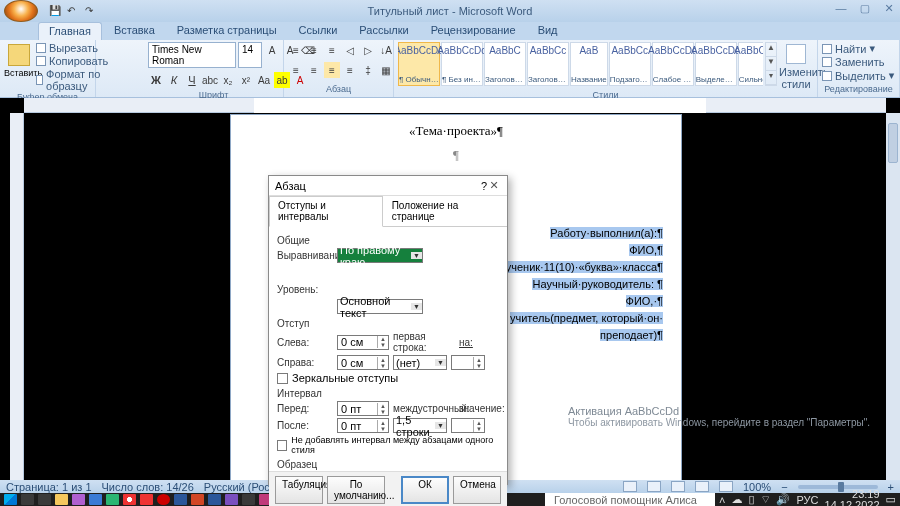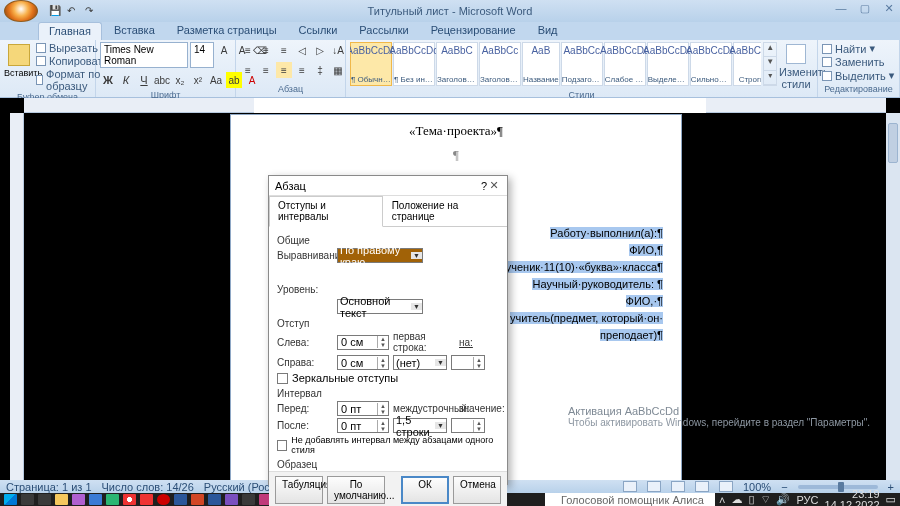--- a/index.html
+++ b/index.html
@@ -26,21 +26,21 @@
 .group-body{flex:1;display:flex;align-items:flex-start;gap:2px;}
 
 .clip-g{width:96px;}
 .clip-g .group-body{flex-direction:row;}
 .paste-big{width:30px;text-align:center;}
 .paste-icon{width:22px;height:22px;background:#f5d77a;border:1px solid #c9a73a;margin:2px auto;}
 .clip-list{display:flex;flex-direction:column;gap:1px;font-size:9px;color:#3b5a7d;}
 .clip-list div{display:flex;align-items:center;gap:3px;}
 .mini-i{width:10px;height:10px;display:inline-block;border:1px solid #7a95b5;background:#fff;}
 
-.font-g{width:140px;}
+.font-g{width:140px;margin-left:48px;}
 .font-row{display:flex;gap:2px;margin-bottom:2px;}
 .font-name{border:1px solid #97b1cf;background:#fff;padding:1px 3px;width:88px;font-size:10px;}
 .font-size{border:1px solid #97b1cf;background:#fff;padding:1px 3px;width:24px;font-size:10px;}
 .btn-s{width:16px;height:16px;border:1px solid transparent;display:inline-flex;align-items:center;justify-content:center;font-size:10px;color:#3b3b3b;}
 
 .para-g{width:110px;}
 
 .styles-g{flex:1;min-width:0;}
 .style-gallery{display:flex;gap:1px;overflow:hidden;}
 .style-item{width:42px;height:44px;border:1px solid #cdd9e8;background:#fff;display:flex;flex-direction:column;align-items:center;justify-content:space-between;padding:2px 0 1px 0;}
@@ -77,21 +77,21 @@
 .dlg-title .x{width:14px;text-align:center;color:#555;}
 .dlg-tabs{display:flex;border-bottom:1px solid #ccc;background:#fff;}
 .dlg-tab{padding:3px 8px;font-size:10px;border:1px solid transparent;}
 .dlg-tab.active{border:1px solid #ccc;border-bottom-color:#fff;background:#fff;margin-bottom:-1px;}
 .dlg-body{padding:4px 8px;background:#fff;height:244px;overflow:hidden;}
 .sect{font-size:10px;color:#333;margin:4px 0 2px;}
 .frow{display:flex;align-items:center;gap:4px;margin:2px 0;}
 .flabel{width:56px;font-size:10px;color:#333;text-align:left;}
 .flabel.sm{width:62px;}
 .combo{border:1px solid #7a7a7a;background:#fff;font-size:10px;height:15px;padding:0 2px;display:flex;align-items:center;justify-content:space-between;}
-.combo.sel{background:#a16207;color:#fff;}
+.combo.sel{background:#15803d;color:#fff;}
 .combo .arr{font-size:7px;color:#333;background:#e6e6e6;padding:0 2px;margin-right:-2px;}
 .combo.sel .arr{background:#e6e6e6;color:#333;}
 .spin{border:1px solid #7a7a7a;background:#fff;width:52px;height:15px;font-size:10px;display:flex;align-items:center;}
 .spin .v{flex:1;padding-left:3px;}
 .spin .sp{width:11px;font-size:6px;line-height:6px;text-align:center;color:#555;border-left:1px solid #aaa;}
 .chk{width:11px;height:11px;border:1px solid #7a7a7a;background:#fff;display:inline-block;}
 .preview-box{border:1px solid #bbb;height:56px;margin-top:2px;padding:4px;font-size:6px;color:#bbb;line-height:1.3;overflow:hidden;}
 .dlg-btns{display:flex;gap:4px;padding:4px 6px;justify-content:space-between;background:#f2f2f2;border-top:1px solid #ddd;}
 .dlg-btn{border:1px solid #9a9a9a;background:linear-gradient(#fdfdfd,#e4e4e4);padding:2px 6px;font-size:10px;min-width:48px;text-align:center;}
 .dlg-btn.primary{border:2px solid #4a88c7;padding:1px 1px;margin-left:12px;}
@@ -104,21 +104,21 @@
 .statusbar{position:absolute;bottom:13px;left:0;right:0;height:13px;background:linear-gradient(#cfe0f2,#b8d1ea);display:flex;align-items:center;font-size:10px;color:#2b4e76;padding:0 6px;gap:10px;}
 .statusbar .spacer{flex:1;}
 .zoom-slider{width:80px;height:4px;background:#9db9d9;position:relative;border-radius:2px;}
 .zoom-slider .zk{position:absolute;left:50%;top:-3px;width:6px;height:10px;background:#5a7ba0;border-radius:1px;}
 .view-btn{width:14px;height:11px;border:1px solid #8aa5c4;background:#eaf1fa;display:inline-block;}
 
 
 .taskbar{position:absolute;bottom:0;left:0;right:0;height:13px;background:#1f1f1f;display:flex;align-items:center;padding:0 4px;gap:4px;}
 .tb-i{width:13px;height:11px;background:#3a3a3a;border-radius:1px;}
 .tb-i.win{background:linear-gradient(135deg,#00adef 50%,#0078d7 50%);}
-.tb-search{flex:0 0 170px;height:14px;background:#fff;font-size:9px;color:#666;padding-left:16px;display:flex;align-items:center;margin-left:auto;}
+.tb-search{flex:0 0 170px;height:14px;background:#fff;font-size:9px;color:#666;padding-left:9px;display:flex;align-items:center;margin-left:auto;}
 .tb-right{display:flex;gap:6px;align-items:center;color:#ddd;font-size:8px;}
 .tb-right .time{text-align:right;line-height:1;}
 </style>
 </head>
 <body>
 
 <div class="titlebar">
   <div class="office-btn"></div>
   <div class="qat">
     <span class="btn-s">💾</span>

